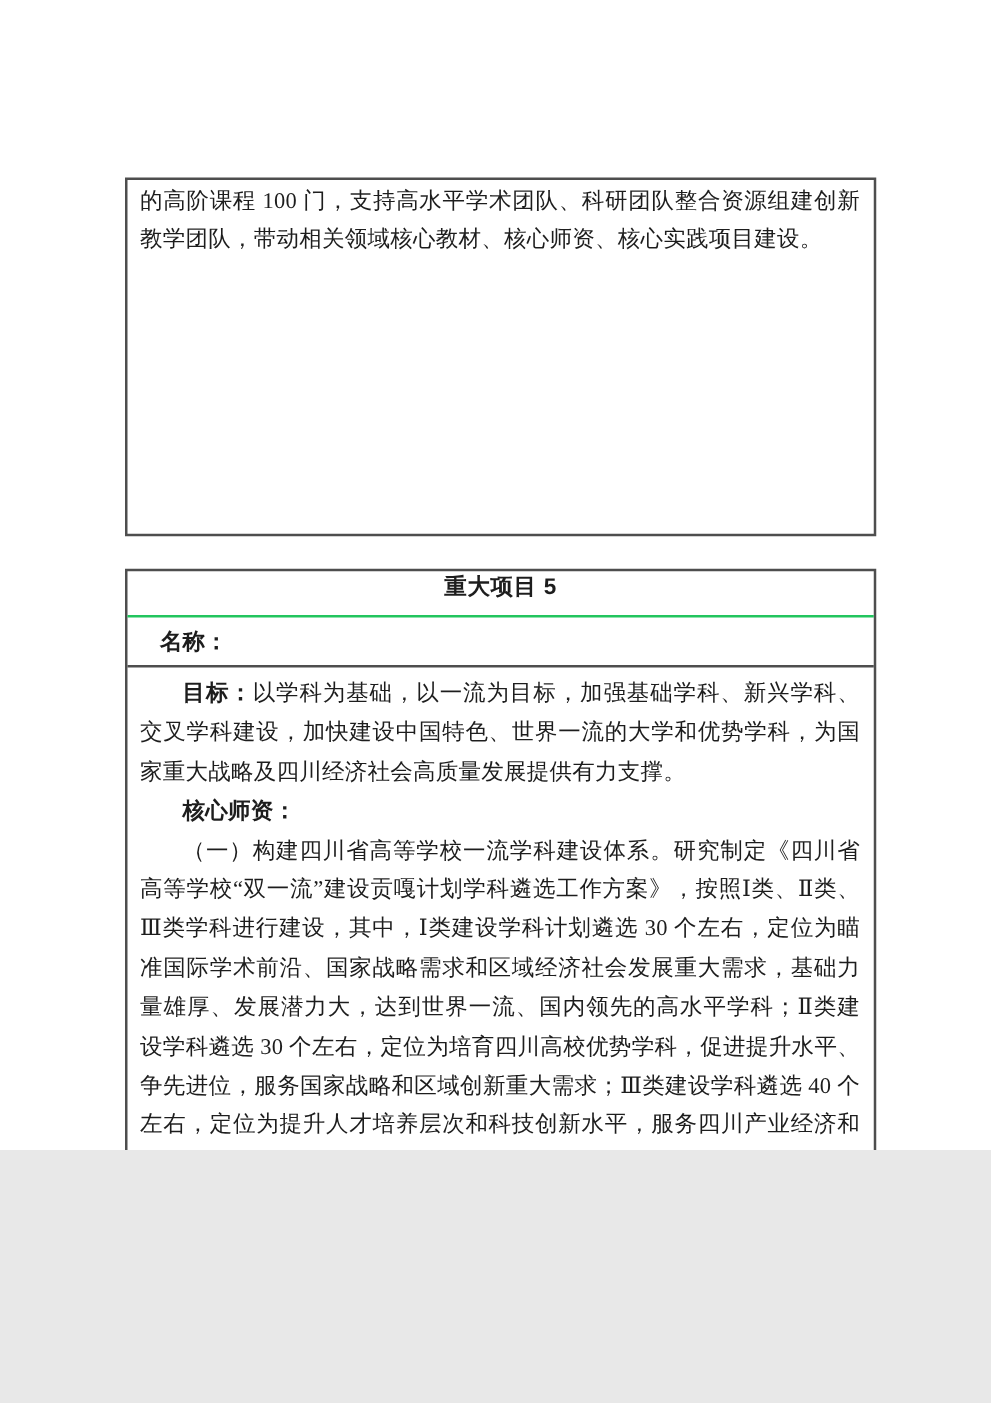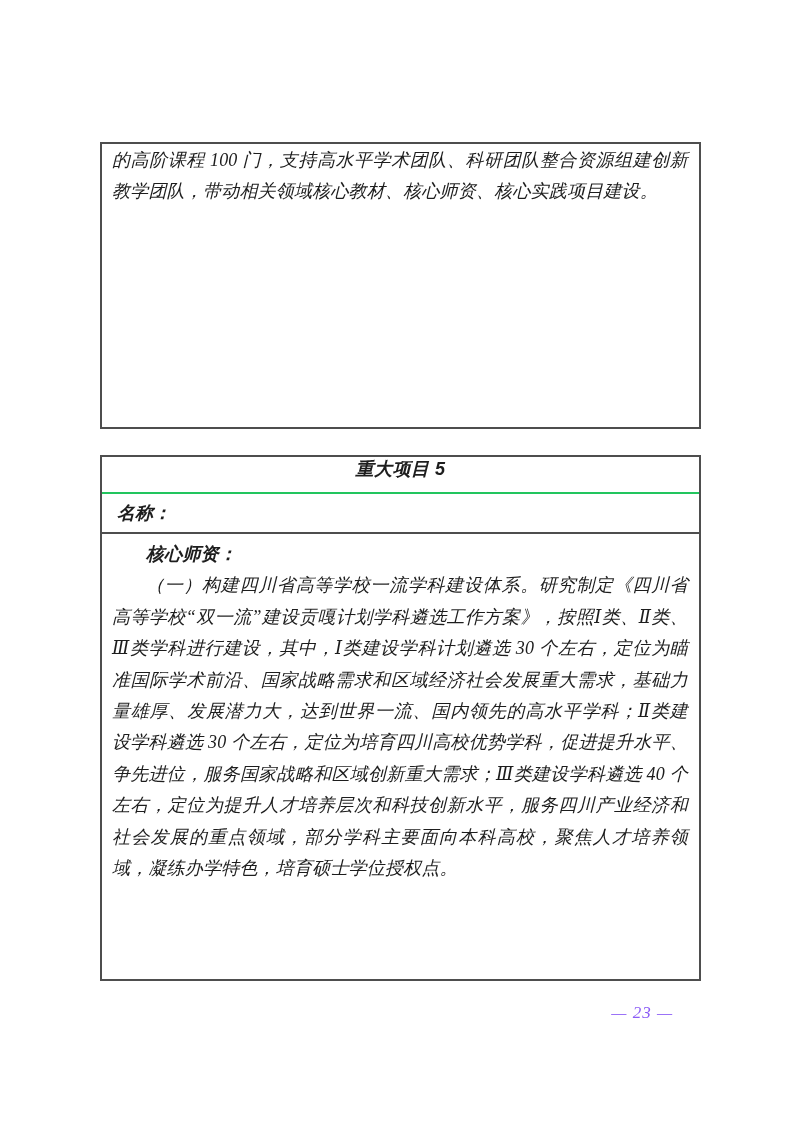--- a/index.html
+++ b/index.html
@@ -1,24 +1,23 @@
 <!DOCTYPE html>
 <html><head>
 <meta charset="utf-8">
 <style>
   html,body { margin:0; padding:0; background:#e8e8e8; }
   .page {
     position:relative;
-    width:793px; height:1122px;
+    width:793px; height:920px;
     margin:0 auto;
     background:#ffffff;
     font-family:"Liberation Serif","DejaVu Serif",serif;
     color:#1d1d1d;
     overflow:hidden;
-    font-style:italic;
   }
   .tbox {
     position:absolute;
     left:100px;
     width:601px;
     box-sizing:border-box;
     border:2px solid #4e4e4e;
     background:#ffffff;
   }
   #box1 { top:142px; height:287px; padding:1px 11px 0 10px; }
@@ -45,21 +44,21 @@
     font-weight:bold;
     font-family:"Liberation Sans","DejaVu Sans",sans-serif;
     font-size:18px;
     letter-spacing:0.5px;
   }
   .row-name {
     box-sizing:border-box;
     height:40px;
     border-bottom:2px solid #4e4e4e;
     display:flex; align-items:center;
-    padding-left:15px;
+    padding-left:26px;
     font-weight:bold;
     font-family:"Liberation Sans","DejaVu Sans",sans-serif;
     font-size:18px;
   }
   .row-name .name-text { font-weight:bold; }
   .row-body {
     box-sizing:border-box;
     height:445px;
     padding:5px 11px 0 10px;
     overflow:hidden;
@@ -86,20 +85,21 @@
   </div>
 
   <div class="tbox" id="box2">
     <div class="row-header">
       <span>重大项目 5</span>
     </div>
     <div class="row-name">
       <span class="plabel">名称：</span>
     </div>
     <div class="row-body">
+      <p class="para indent"><span class="plabel">目标：</span><span>以学科为基础，以一流为目标，加强基础学科、新兴学科、交叉学科建设，加快建设中国特色、世界一流的大学和优势学科，为国家重大战略及四川经济社会高质量发展提供有力支撑。</span></p>
       <p class="para indent"><span class="plabel">核心师资：</span><span></span></p>
       <p class="para indent"><span class="plabel"></span><span>（一）构建四川省高等学校一流学科建设体系。研究制定《四川省高等学校“双一流”建设贡嘎计划学科遴选工作方案》，按照Ⅰ类、Ⅱ类、Ⅲ类学科进行建设，其中，Ⅰ类建设学科计划遴选 30 个左右，定位为瞄准国际学术前沿、国家战略需求和区域经济社会发展重大需求，基础力量雄厚、发展潜力大，达到世界一流、国内领先的高水平学科；Ⅱ类建设学科遴选 30 个左右，定位为培育四川高校优势学科，促进提升水平、争先进位，服务国家战略和区域创新重大需求；Ⅲ类建设学科遴选 40 个左右，定位为提升人才培养层次和科技创新水平，服务四川产业经济和社会发展的重点领域，部分学科主要面向本科高校，聚焦人才培养领域，凝练办学特色，培育硕士学位授权点。</span></p>
     </div>
   </div>
 
   <div class="footer-pagenum">— 23 —</div>
 
 </div>
 
 </body></html>

